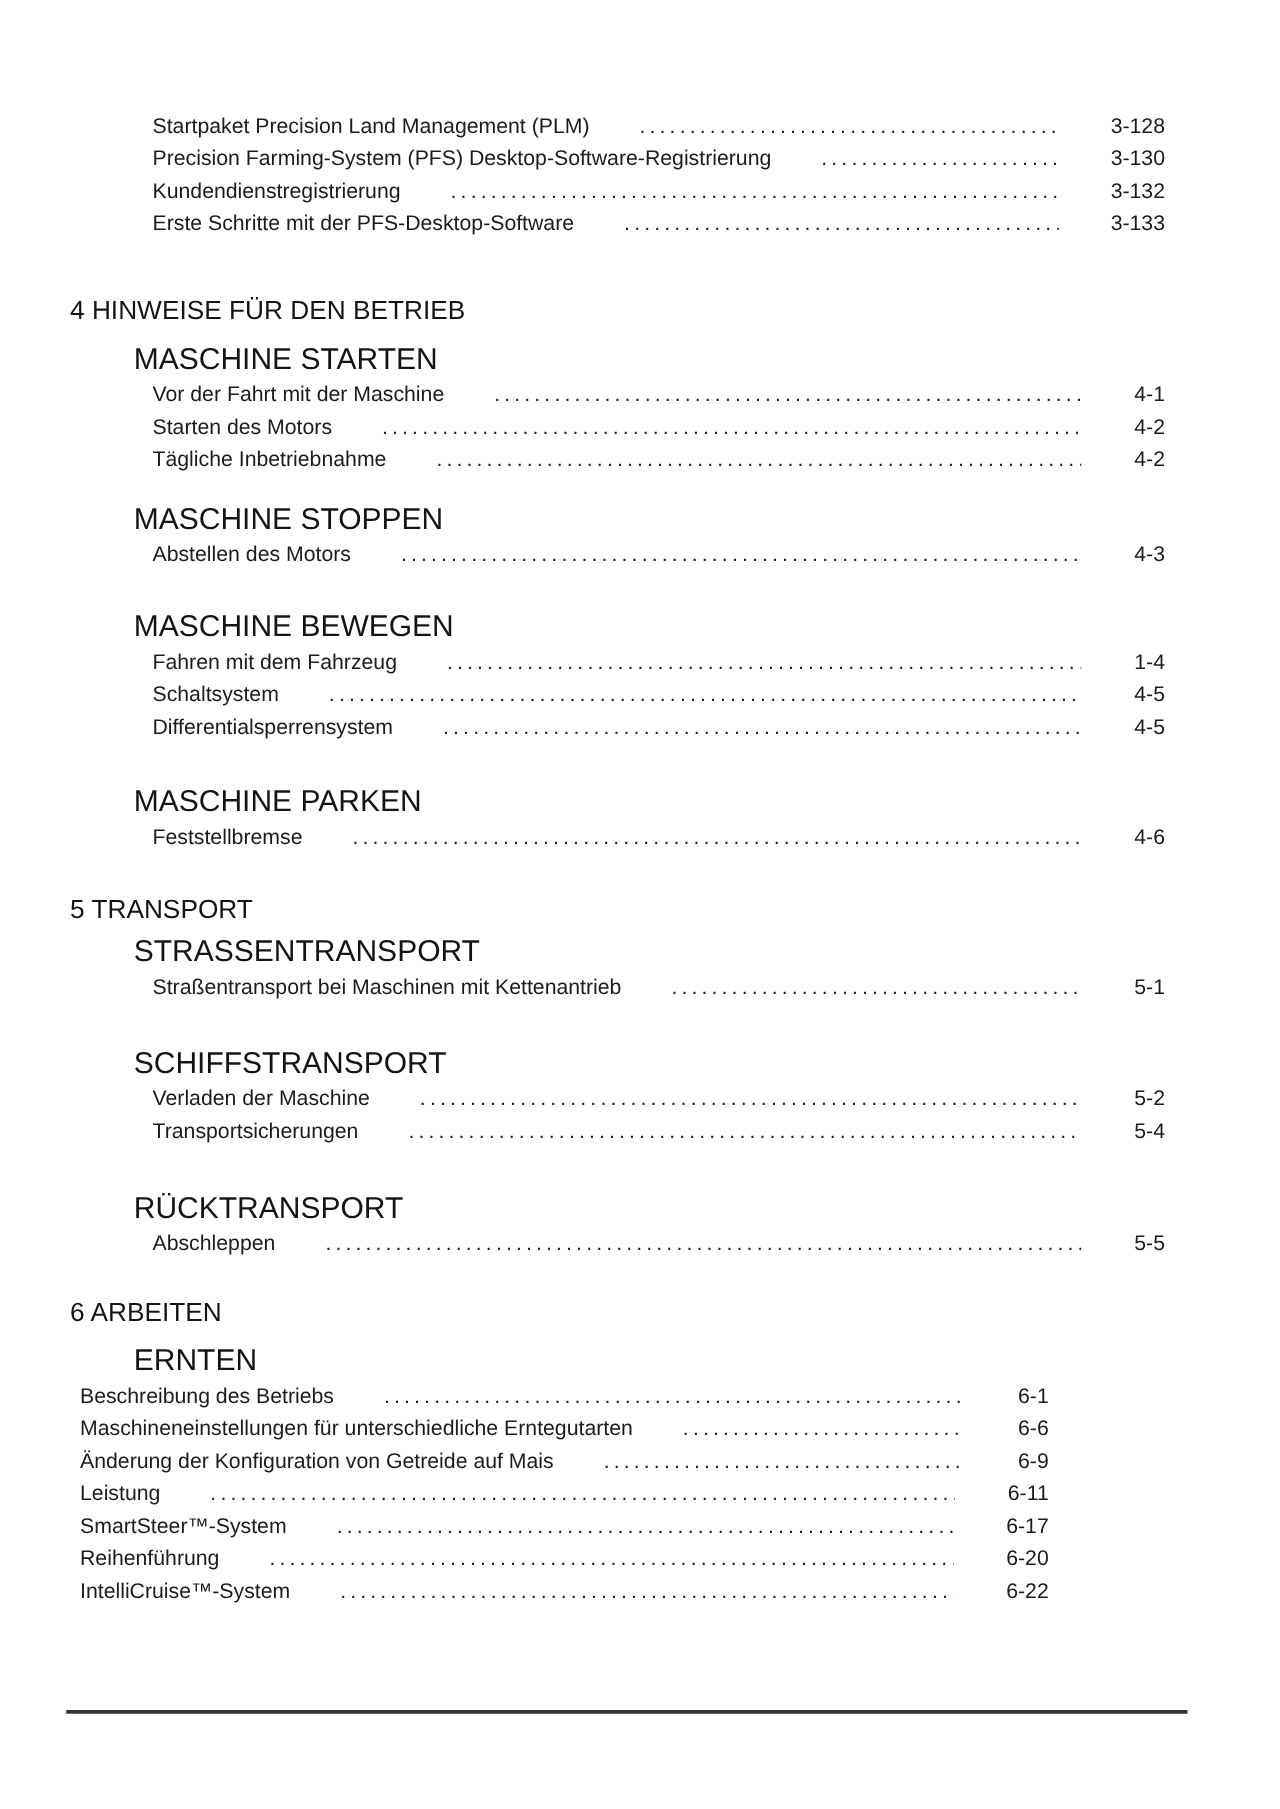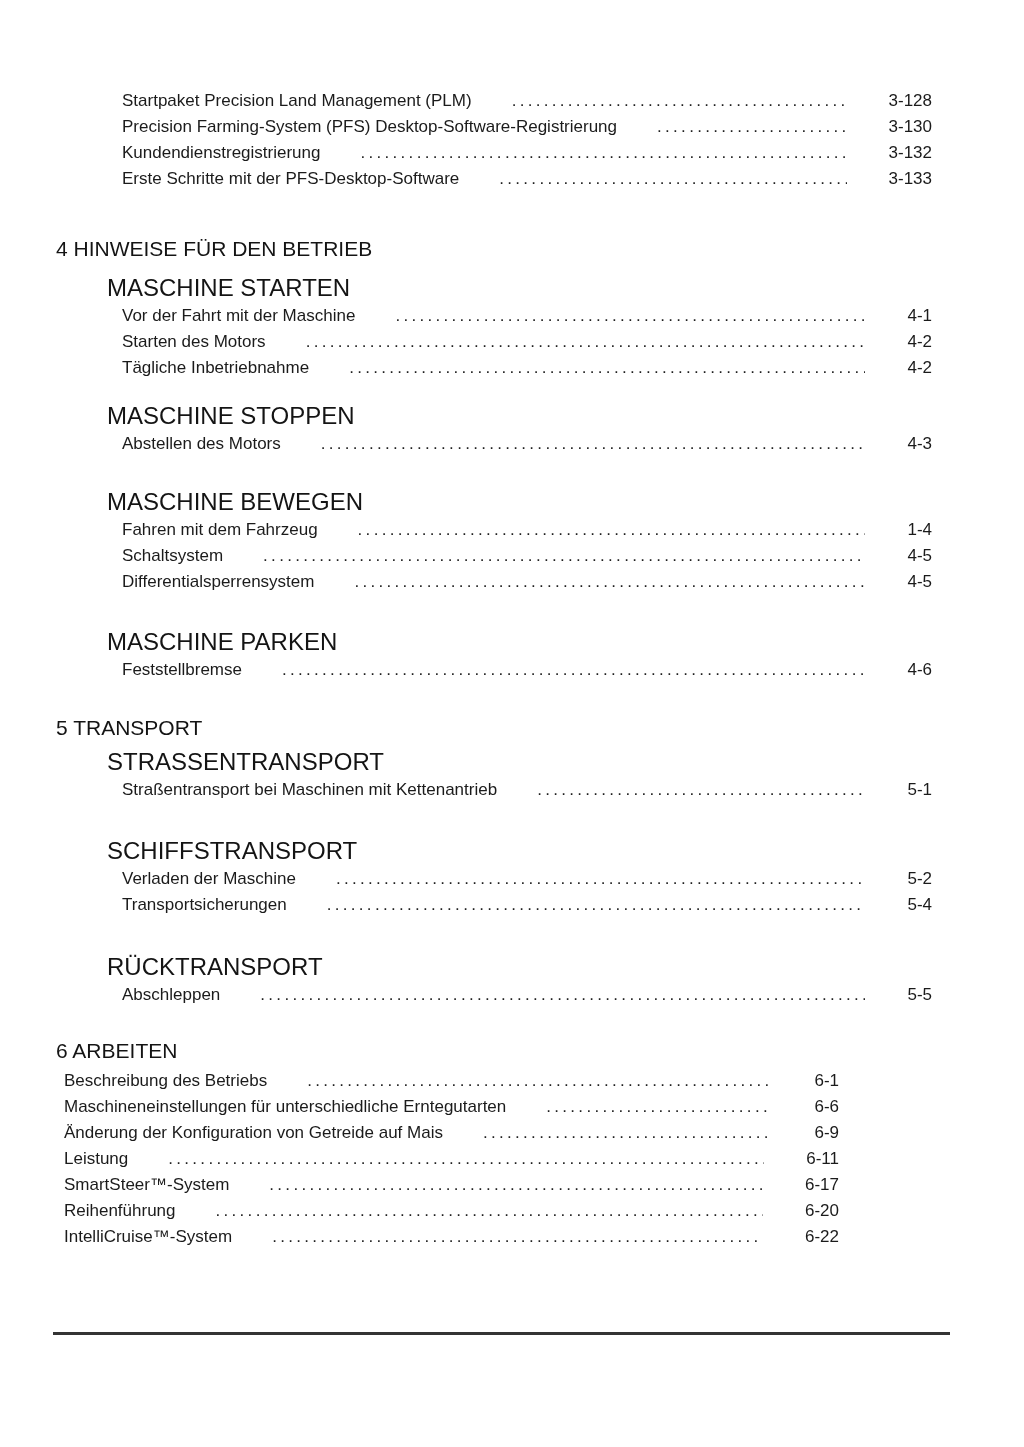--- a/index.html
+++ b/index.html
@@ -194,20 +194,21 @@
 
   <div class="section mt34">RÜCKTRANSPORT</div>
   <div class="row">
     <span class="t">Abschleppen</span>
     <span class="dots"></span>
     <span class="pg">5-5</span>
   </div>
 
   <div class="chapter mt26">6 ARBEITEN</div>
 
+  <div class="section mt6">ERNTEN</div>
   <div class="row lvl2">
     <span class="t">Beschreibung des Betriebs</span>
     <span class="dots"></span>
     <span class="pg">6-1</span>
   </div>
   <div class="row lvl2">
     <span class="t">Maschineneinstellungen für unterschiedliche Erntegutarten</span>
     <span class="dots"></span>
     <span class="pg">6-6</span>
   </div>

